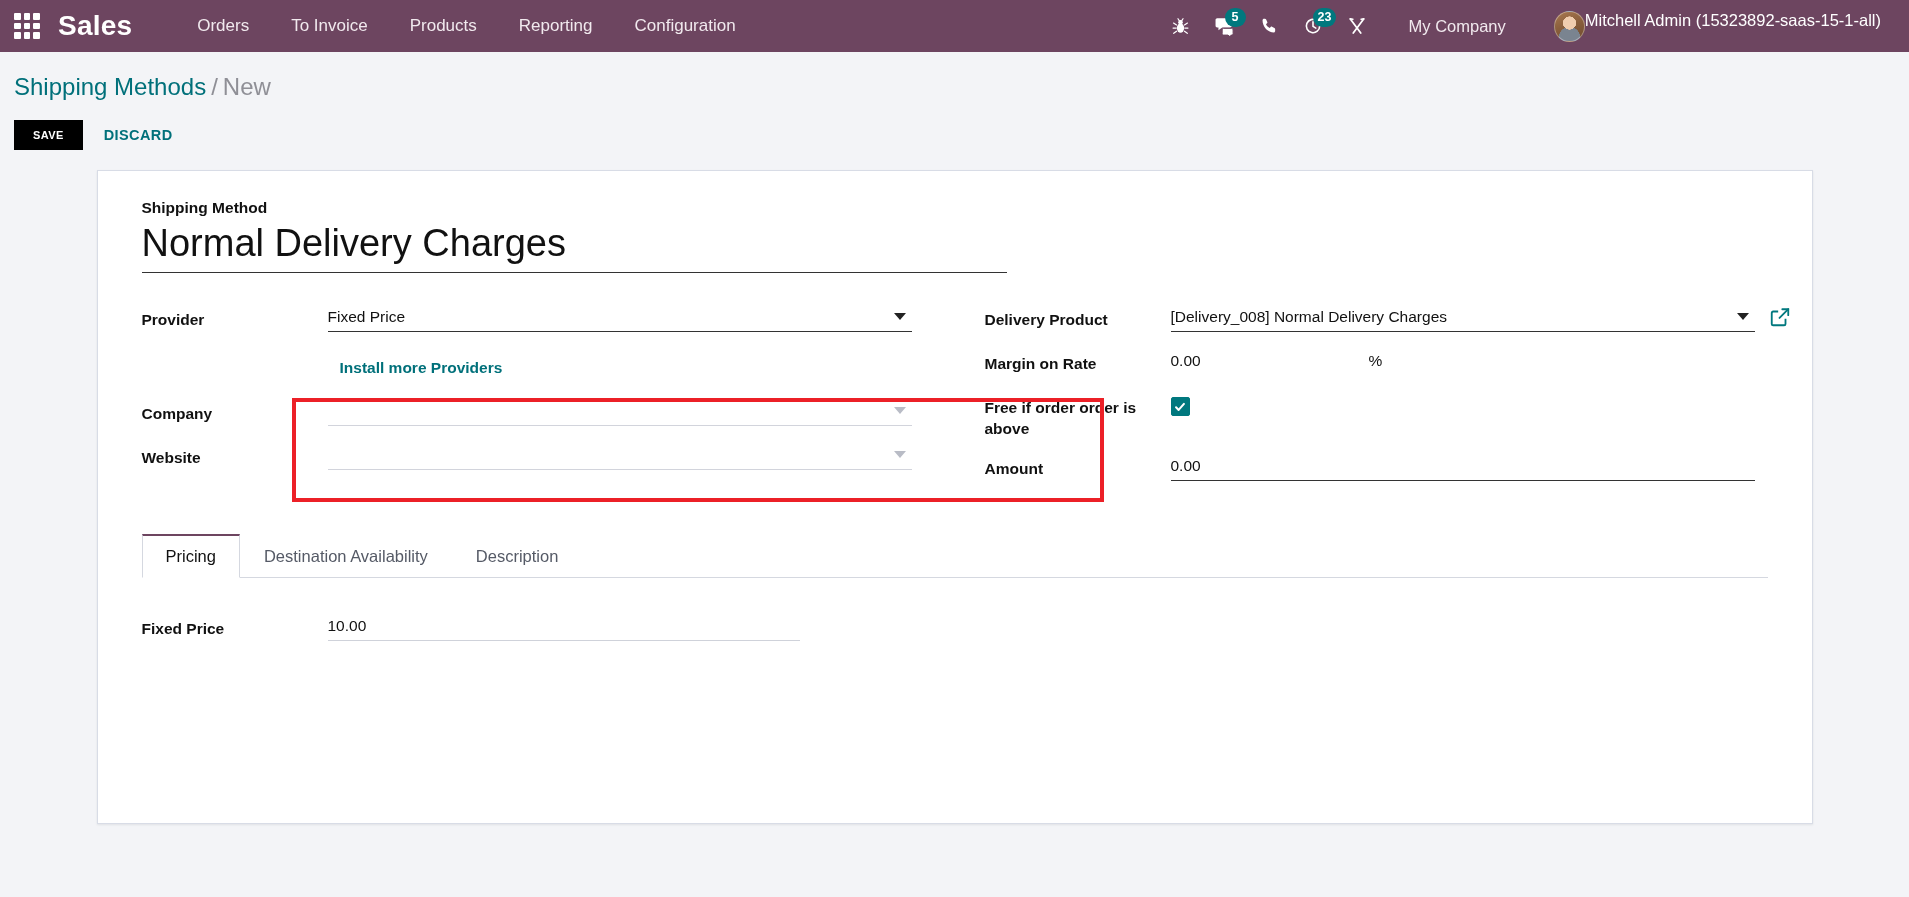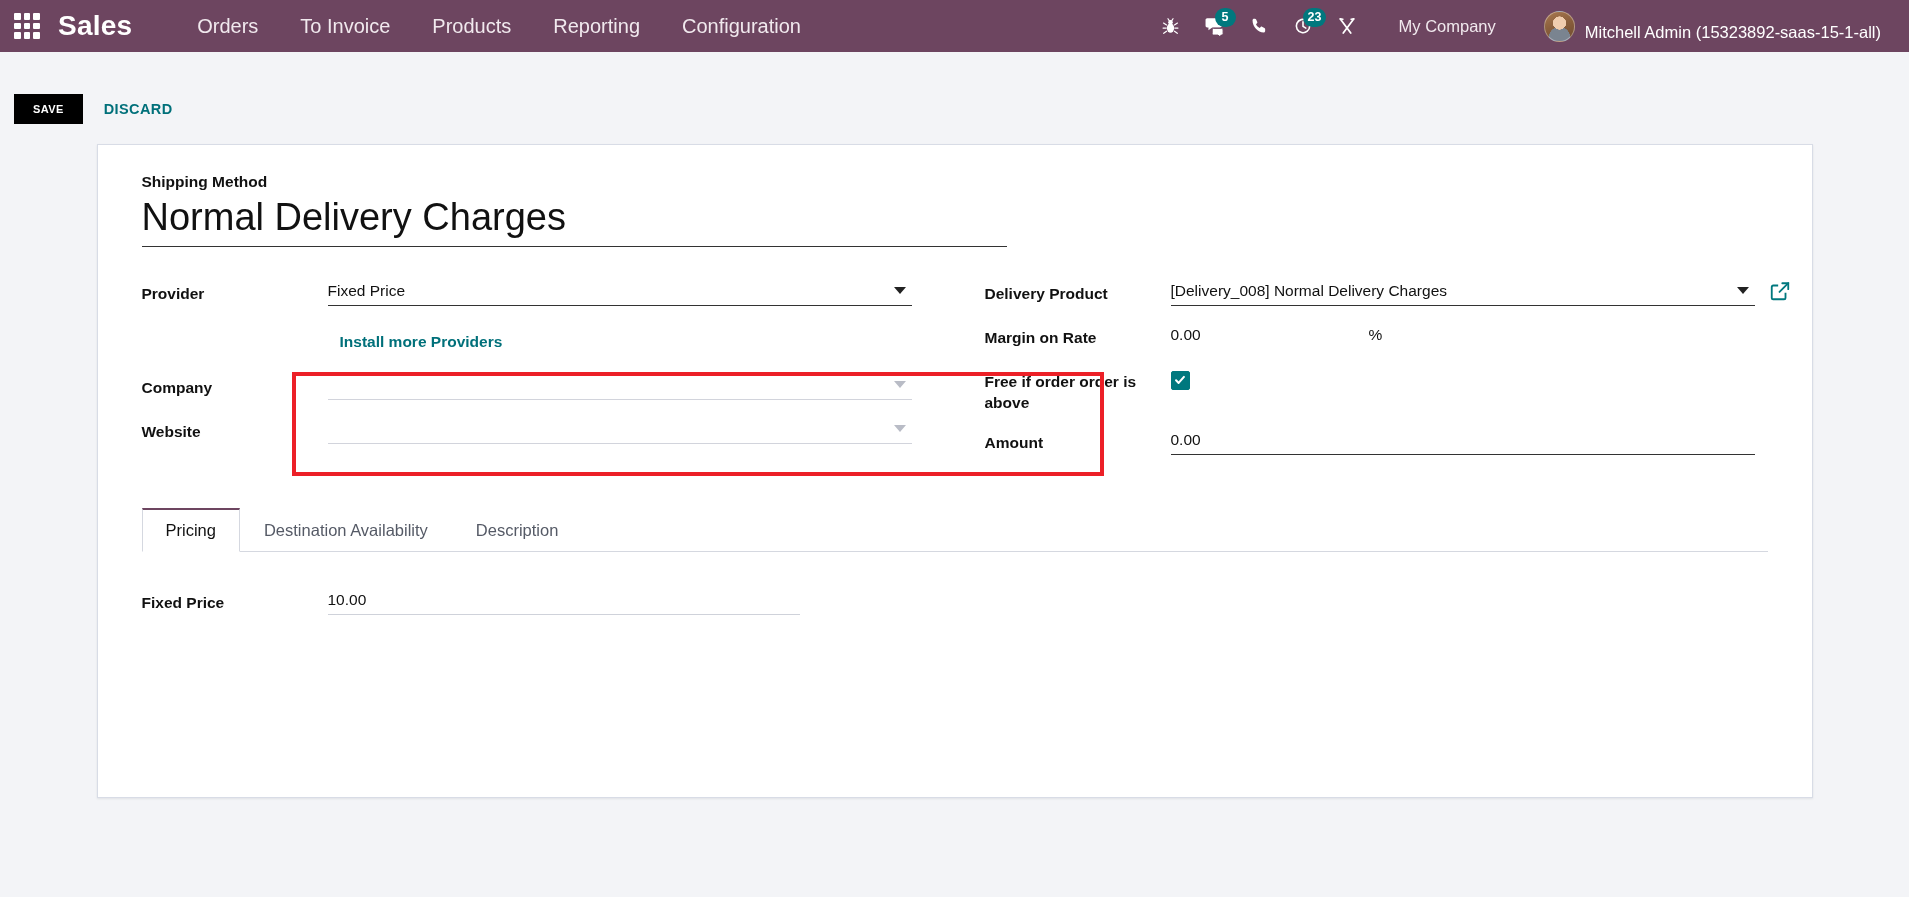--- a/index.html
+++ b/index.html
@@ -34,21 +34,21 @@
     font-size: 28px;
     font-weight: bold;
     letter-spacing: 0.2px;
     margin-right: 44px;
     color: #fff;
     cursor: pointer;
     white-space: nowrap;
   }
   .menu { display: flex; align-items: center; gap: 0; }
   .menu-item {
-    font-size: 20px;
+    font-size: 17px;
     color: #f1e9ee;
     padding: 8px 21px;
     cursor: pointer;
     white-space: nowrap;
   }
 
   .nav-right {
     margin-left: auto;
     display: flex;
     align-items: center;
@@ -76,21 +76,21 @@
   }
   .company-name {
     font-size: 16.5px;
     color: #f1e9ee;
     padding: 8px 16px;
     margin-left: 14px;
     cursor: pointer;
     white-space: nowrap;
   }
   .user-box {
-    display: flex; align-items: flex-end; gap: 10px;
+    display: flex; align-items: flex-start; gap: 0;
     padding: 4px 6px 4px 10px;
     margin-left: 22px;
     cursor: pointer;
   }
   .avatar {
     width: 31px; height: 31px; border-radius: 50%;
     background:
       radial-gradient(circle at 50% 38%, #f0cdae 0 28%, transparent 29%),
       radial-gradient(circle at 50% 88%, #7a8490 0 36%, transparent 37%),
       linear-gradient(160deg, #a8784f 0%, #8a5f3c 45%, #6f4b2e 100%);
@@ -376,20 +376,23 @@
     <div class="company-name">My Company</div>
 
     <div class="user-box">
       <div class="avatar"></div>
       <span class="user-name">Mitchell Admin (15323892-saas-15-1-all)</span>
     </div>
   </div>
 </div>
 
 <div class="control-panel">
+  <div class="breadcrumb">
+    <span class="bc-root">Shipping Methods</span><span class="bc-sep">/</span><span class="bc-current">New</span>
+  </div>
   <div class="btn-row">
     <button class="btn-save">SAVE</button>
     <button class="btn-discard">DISCARD</button>
   </div>
 </div>
 
 <div class="sheet-wrap">
   <div class="sheet">
 
 

